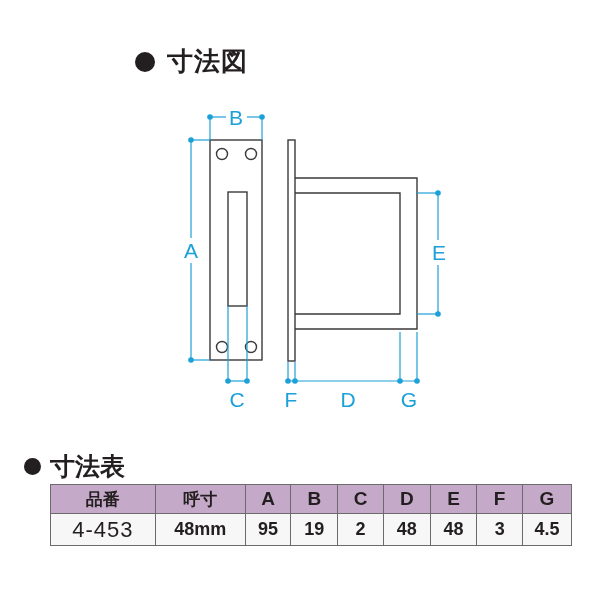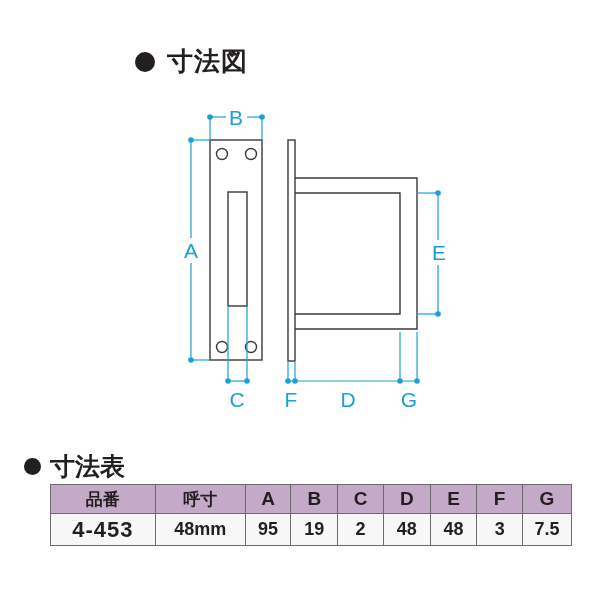--- a/index.html
+++ b/index.html
@@ -9,21 +9,21 @@
   #h1 { left:135px; top:44px; font-size:26px; letter-spacing:1px;font-family:Liberation Serif, serif; }
   #h1 .dot { width:20px; height:20px; margin-right:12px; }
   #h2 { left:24px; top:450px; font-size:25px; }
   #h2 .dot { width:17px; height:17px; margin-right:9px; }
   svg.drawing { position:absolute; left:0; top:0; }
   .dimlabel { font-family:"Liberation Sans", sans-serif; font-size:21px; fill:#1ba0d8; }
   table.spec { position:absolute; left:26px; top:484px; width:522px; border-collapse:collapse; font-family:"Liberation Sans", sans-serif;margin-left:24px; }
   table.spec th, table.spec td { border:1px solid #6b6b6b; text-align:center; padding:0; color:#231f20;font-weight:bold; }
   table.spec th { background:#c5a9c8; height:28px; font-size:19px; font-weight:bold; }
   table.spec td { background:#f7f7f7; height:31px; font-size:18px; }
-  table.spec td.partno { font-size:22px; font-weight:bold; letter-spacing:1px;text-align:center; }
+  table.spec td.partno { font-size:22px; font-weight:normal; letter-spacing:1px;text-align:center; }
   table.spec th.jp { font-family:"DejaVu Sans", sans-serif; font-size:17px; }
 </style>
 </head>
 <body>
 
 <div class="heading" id="h1">
   <span class="dot"></span>
   <span>寸法図</span>
 </div>
 
@@ -126,16 +126,16 @@
   <tbody>
     <tr>
       <td class="partno">4-453</td>
       <td>48mm</td>
       <td>95</td>
       <td>19</td>
       <td>2</td>
       <td>48</td>
       <td>48</td>
       <td>3</td>
-      <td>7.5</td>
+      <td>4.5</td>
     </tr>
   </tbody>
 </table>
 
 </body></html>

